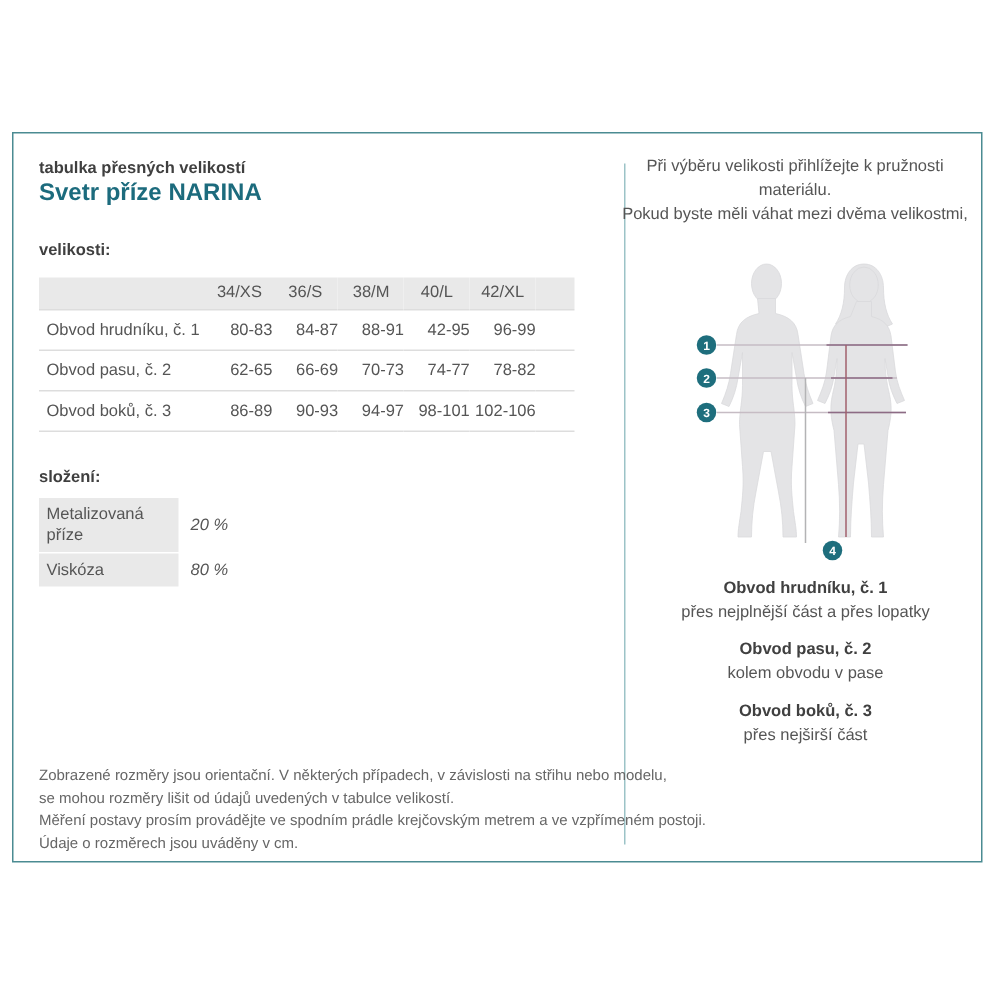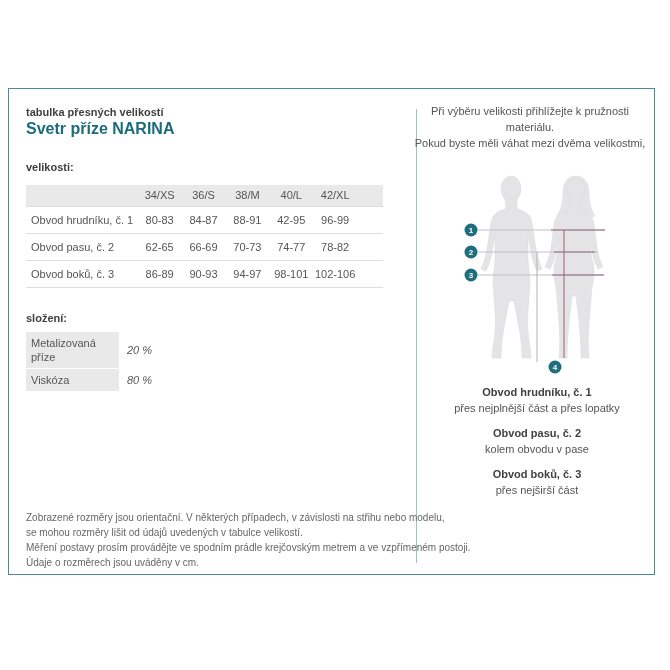--- a/index.html
+++ b/index.html
@@ -20,21 +20,21 @@
   .slozeni-label { left:17px; top:223px; }
 
   table.size-table { position:absolute; left:17px; top:96px; width:357px;
                      border-collapse:collapse; font-size:11px; color:#555;
                      border-bottom:1px solid #dddddd; }
   table.size-table thead th { background:#e9e9e9; font-weight:normal; height:21px;
                               text-align:center; color:#555; }
   table.size-table th.lbl, table.size-table td.lbl { width:112px; text-align:left; padding-left:5px; }
   table.size-table th.sp,  table.size-table td.sp  { width:26px; }
   table.size-table td { height:27px; text-align:center; border-top:1px solid #dddddd; }
-  table.size-table td.v { width:44px; }
+  table.size-table td.v { width:44px;text-align:right; }
 
   .composition { position:absolute; left:17px; top:243px; font-size:11px; color:#555; }
   .comp-row { display:flex; align-items:center; margin-bottom:1px; }
   .comp-mat { width:93px; background:#e9e9e9; padding:4px 0 4px 5px; line-height:14px; }
   .comp-val { padding-left:8px;font-style:italic; }
 
   .footnote { position:absolute; left:17px; top:421px; font-size:10px; color:#666;
               line-height:15px; }
 
   .advice { position:absolute; left:402px; top:14px; width:238px; text-align:center;

